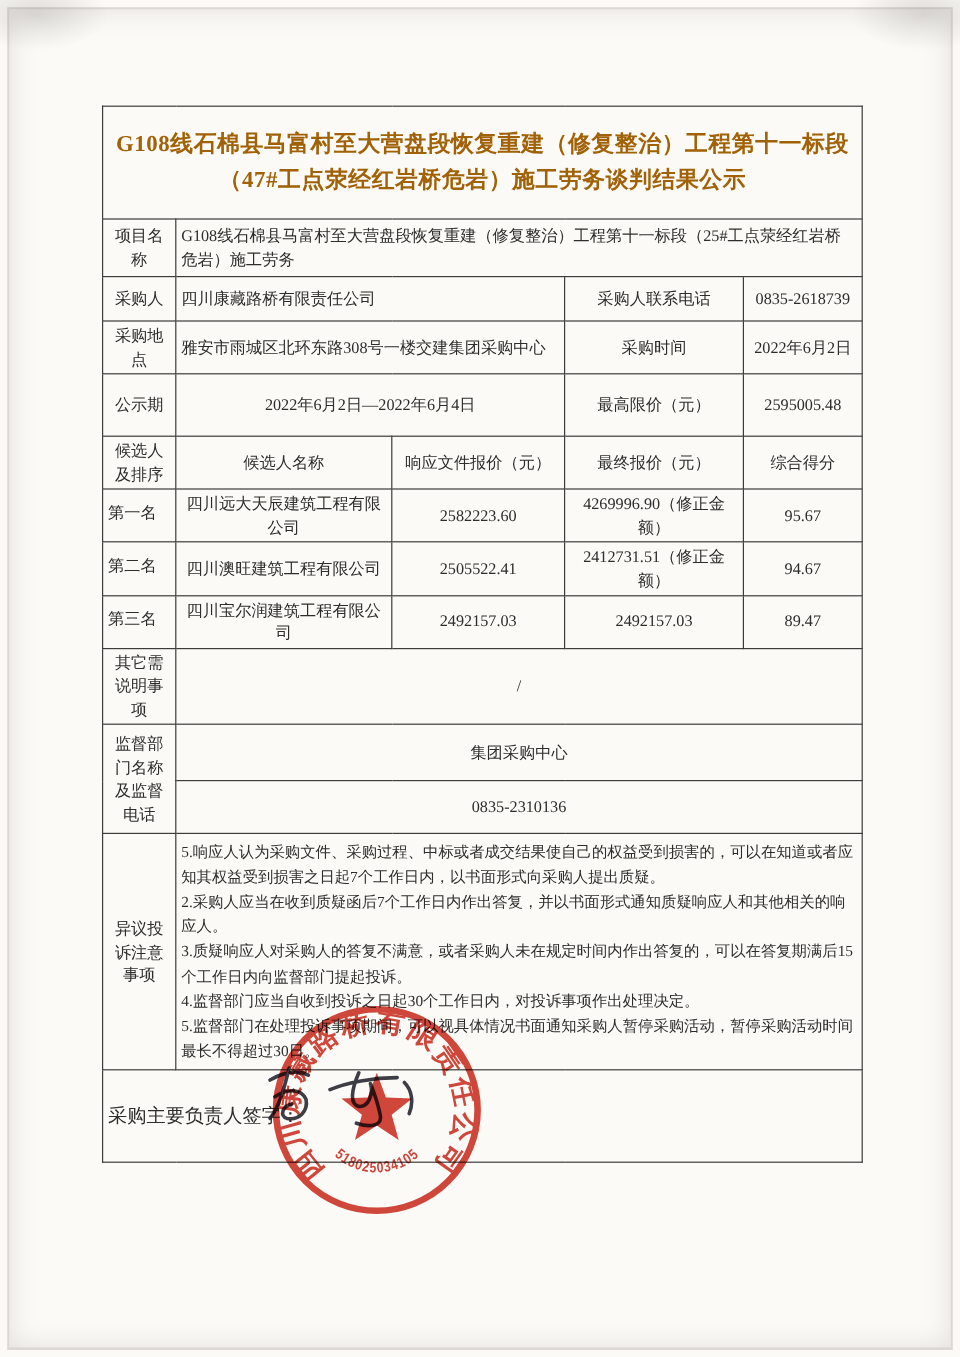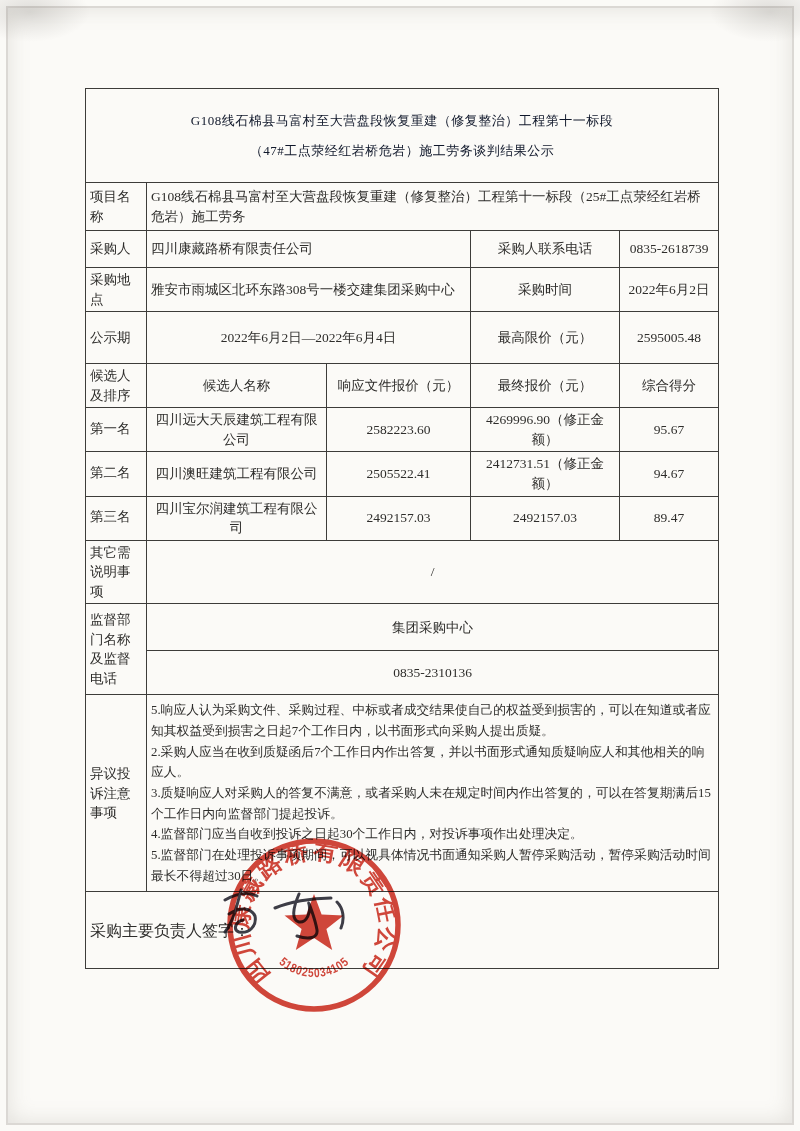--- a/index.html
+++ b/index.html
@@ -25,22 +25,22 @@
     background:transparent;
   }
   table.doc td{
     border:1.5px solid #3d3c3a;
     padding:2px 4px;
     font-size:13.5px;line-height:1.45;
     vertical-align:middle;
     word-break:break-all;overflow:hidden;
   }
   td.title-cell{padding:10px 24px;}
-  .title-line{display:block;text-align:center;font-weight:normal;font-size:13px;line-height:30px;letter-spacing:.5px;color:#0f172a;}
-  td.lbl{padding-left:5px;text-align:left;}
+  .title-line{display:block;text-align:center;font-weight:bold;font-size:19px;line-height:30px;letter-spacing:.5px;color:#a16207;}
+  td.lbl{padding-left:5px;text-align:center;}
   td.lbl-c{text-align:left;font-family:Liberation Mono, monospace;}
   td.val-l{padding-left:7px;text-align:left;}
   td.val-c{text-align:center;margin-top:31px;}
   td.notes-cell{padding:8px 9px;vertical-align:middle;}
   .note-line{font-size:12.8px;line-height:1.62;text-align:left;word-break:break-all;}
   td.sign-cell{padding-left:5px;}
   .sign-label{font-size:16px;}
   #signature{position:absolute;left:219px;top:878px;z-index:3;opacity:.88;}
   #stamp{position:absolute;left:209px;top:820px;z-index:4;mix-blend-mode:multiply;opacity:.92;}
 </style>

